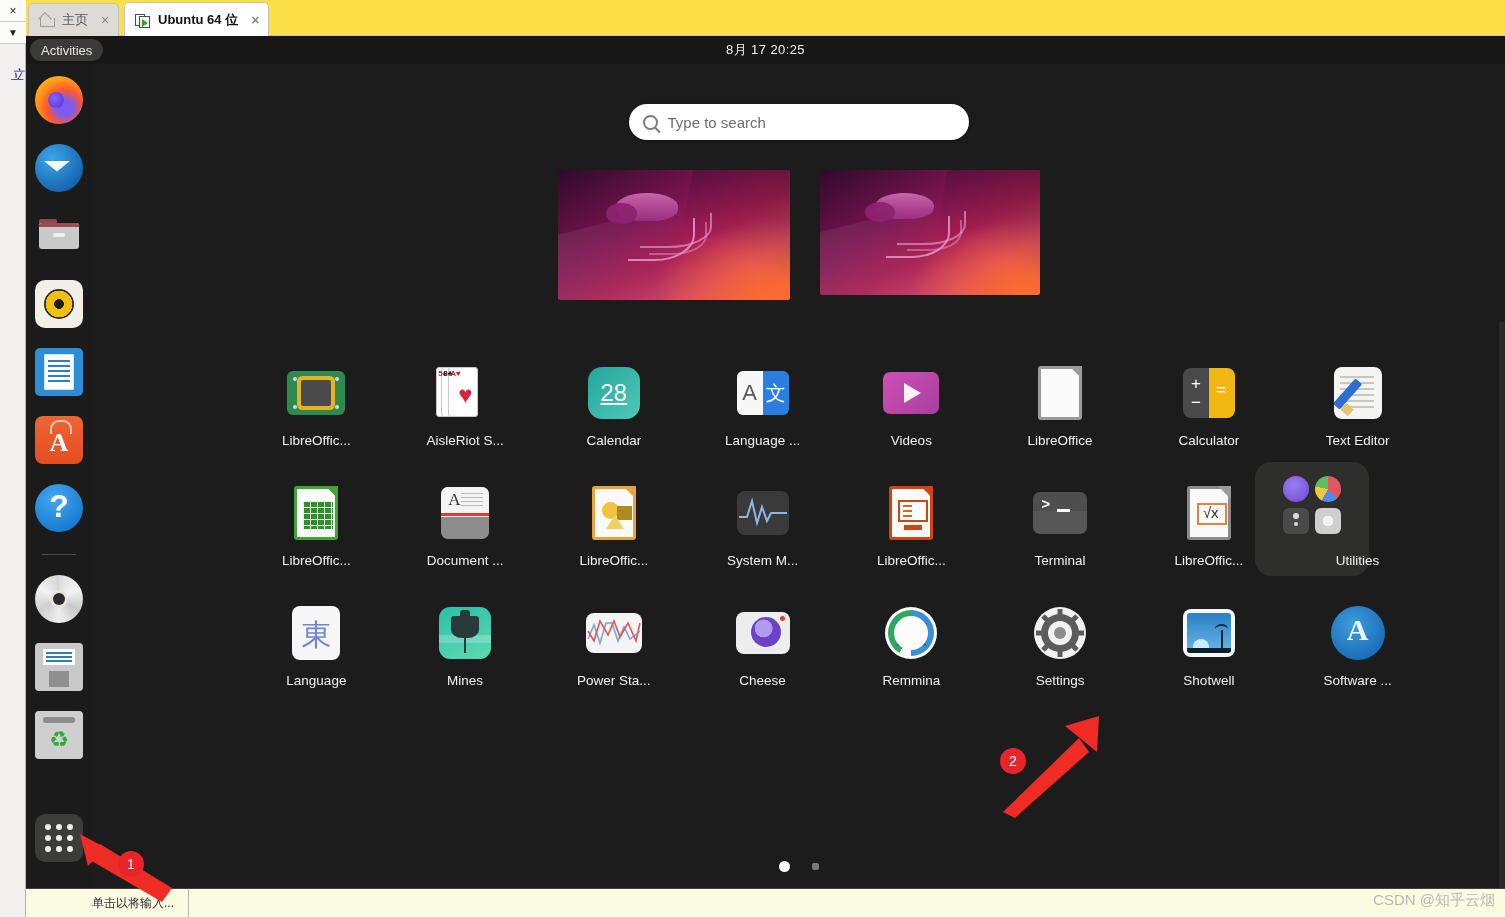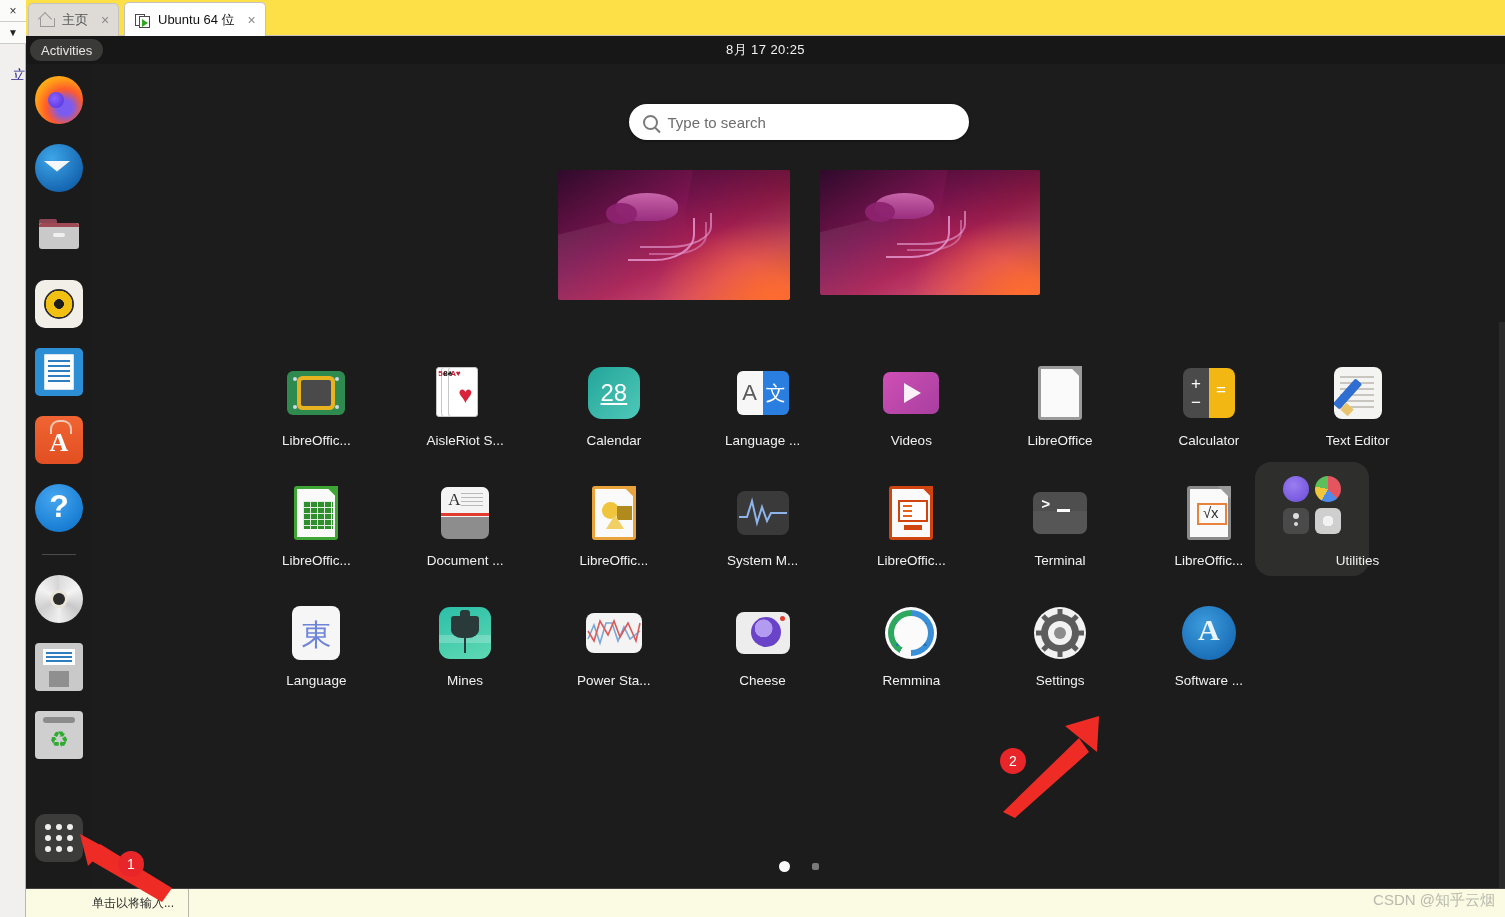--- a/index.html
+++ b/index.html
@@ -39,21 +39,21 @@
 
   .vm-tab {
     position: absolute; top: 3px; height: 33px;
     display: flex; align-items: center; gap: 7px;
     padding: 0 9px 0 10px;
     border-top-left-radius: 5px; border-top-right-radius: 5px;
     font-size: 13px; color: #2b2b2b; white-space: nowrap;
   }
   .vm-tab.inactive { left: 28px; background: #dedbd6; border: 1px solid #c6c3be; border-bottom: none; color: #555; }
   .vm-tab.active { left: 124px; background: #ffffff; border: 1px solid #c6c3be; border-bottom: none;
-                   height: 35px; top: 2px; font-weight: normal; color: #111; align-items: center; }
+                   height: 35px; top: 2px; font-weight: bold; color: #111; align-items: center; }
   .vm-tab .tclose { font-size: 14px; color: #8a8a8a; margin-left: 6px; }
   .home-ico { width: 16px; height: 14px; position: relative; }
   .home-ico:before {
     content: ""; position: absolute; left: 1px; top: 5px; width: 13px; height: 8px;
     border: 1.6px solid #9a9a9a; border-top: none;
   }
   .home-ico:after {
     content: ""; position: absolute; left: 1px; top: 1px; width: 9px; height: 9px;
     border-left: 1.6px solid #9a9a9a; border-top: 1.6px solid #9a9a9a;
     transform: rotate(45deg); transform-origin: center;
@@ -710,20 +710,33 @@
                     <line x1="16" y1="38" x2="10" y2="44"></line>
                 </g>
                 <circle cx="27" cy="27" r="12" fill="#f2f2f2"></circle>
                 <circle cx="27" cy="27" r="6" fill="#8c8c8c"></circle>
               </svg>
             </div>
           </div>
           <div class="label">Settings</div>
         </div>
 
+        <div class="app">
+          <div class="appicon">
+            <div class="ai-shotwell">
+                <div class="inner">
+              <span class="sun"></span>
+                  <span class="br"></span>
+                  <span class="tree"></span>
+                  <span class="gr"></span>
+            </div>
+              </div>
+          </div>
+          <div class="label">Shotwell</div>
+        </div>
 
         <div class="app">
           <div class="appicon">
             <div class="ai-ubsoft">
                 <span class="cg"></span>
               </div>
           </div>
           <div class="label">Software ...</div>
         </div>
 

